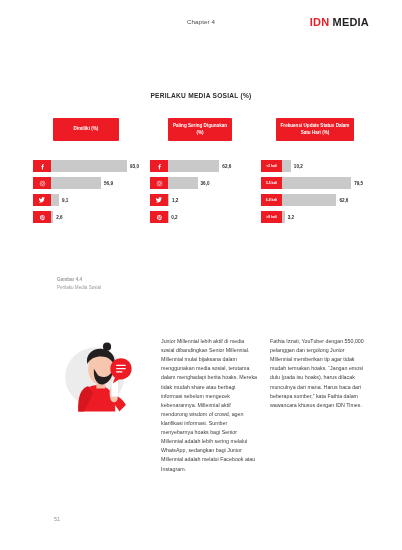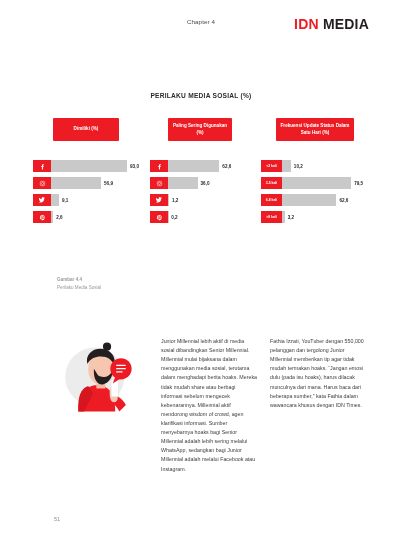--- a/index.html
+++ b/index.html
@@ -31,21 +31,21 @@
     width: 402px;
     text-align: center;
     font-size: 6.2px;
     letter-spacing: .1px;
     color: #4a4a4a;
   }
   .brand {
     position: absolute;
     right: 33px;
     top: -2px;
-    font-size: 14px;
+    font-size: 11px;
     font-weight: bold;
     letter-spacing: .2px;
     white-space: nowrap;
   }
   .brand .brand-idn { color: #ED1C24; }
   .brand .brand-media { color: #231f20; }
 
   
   .figure-title {
     position: absolute;

